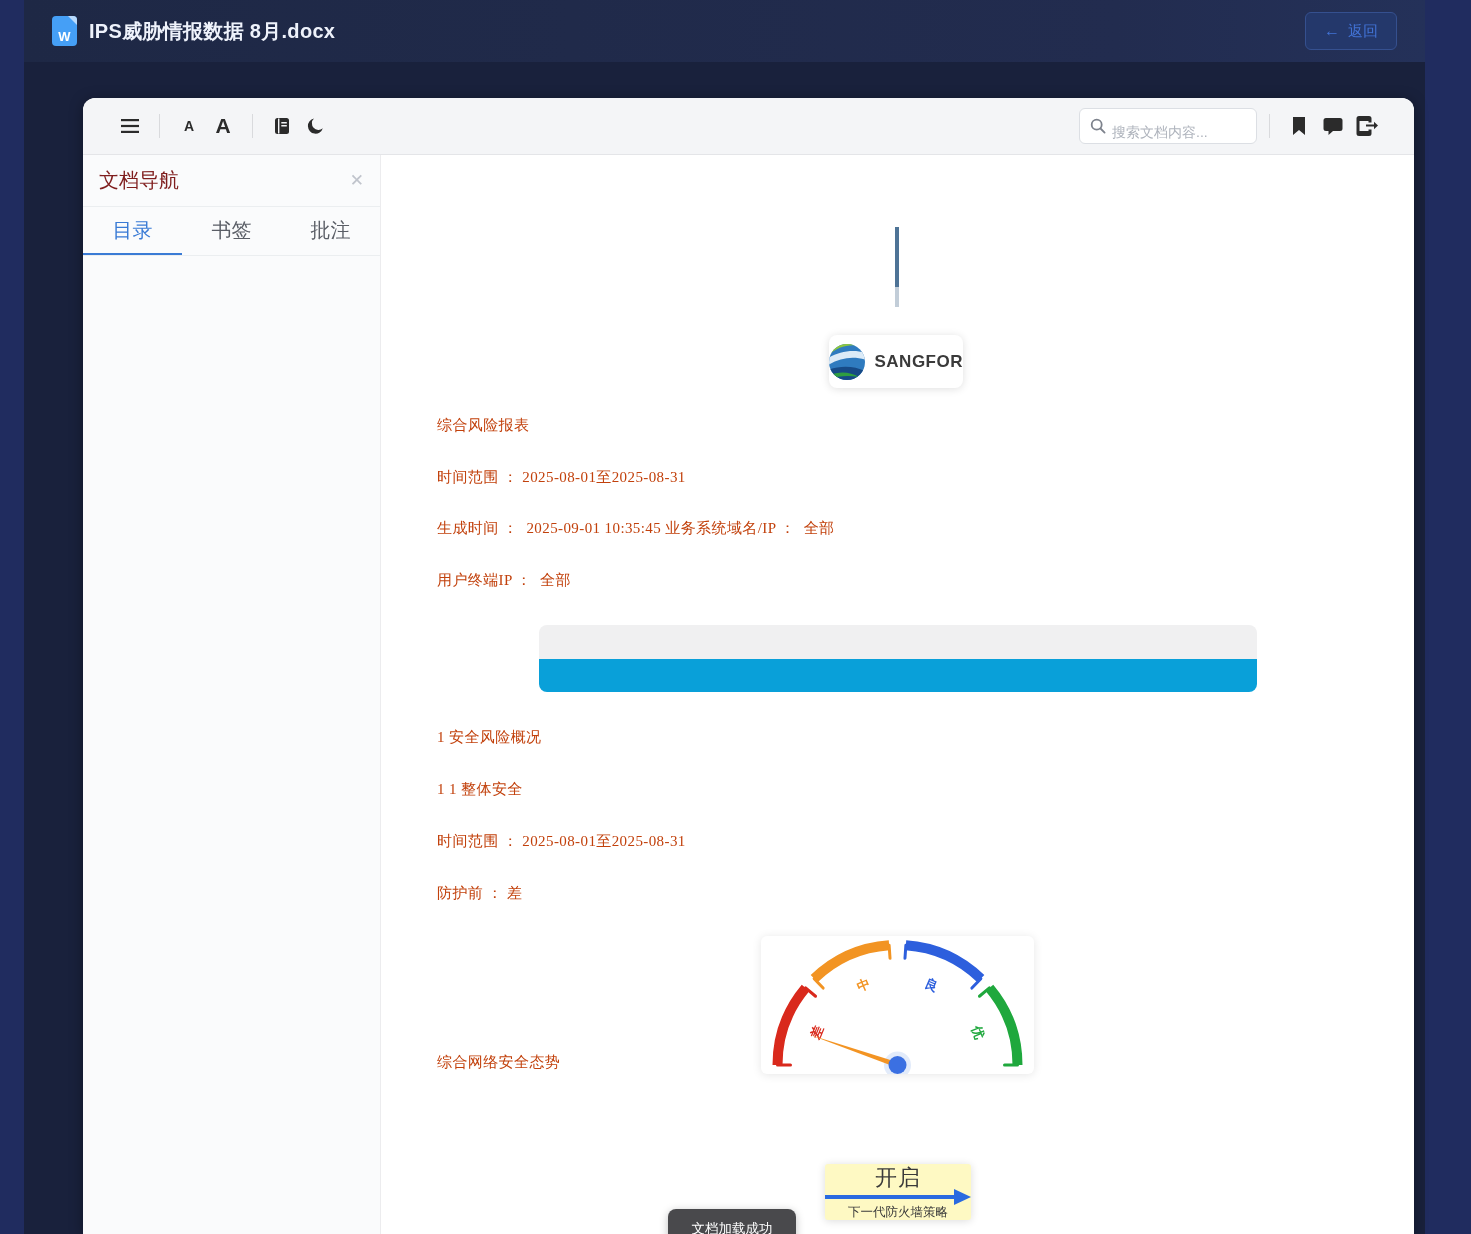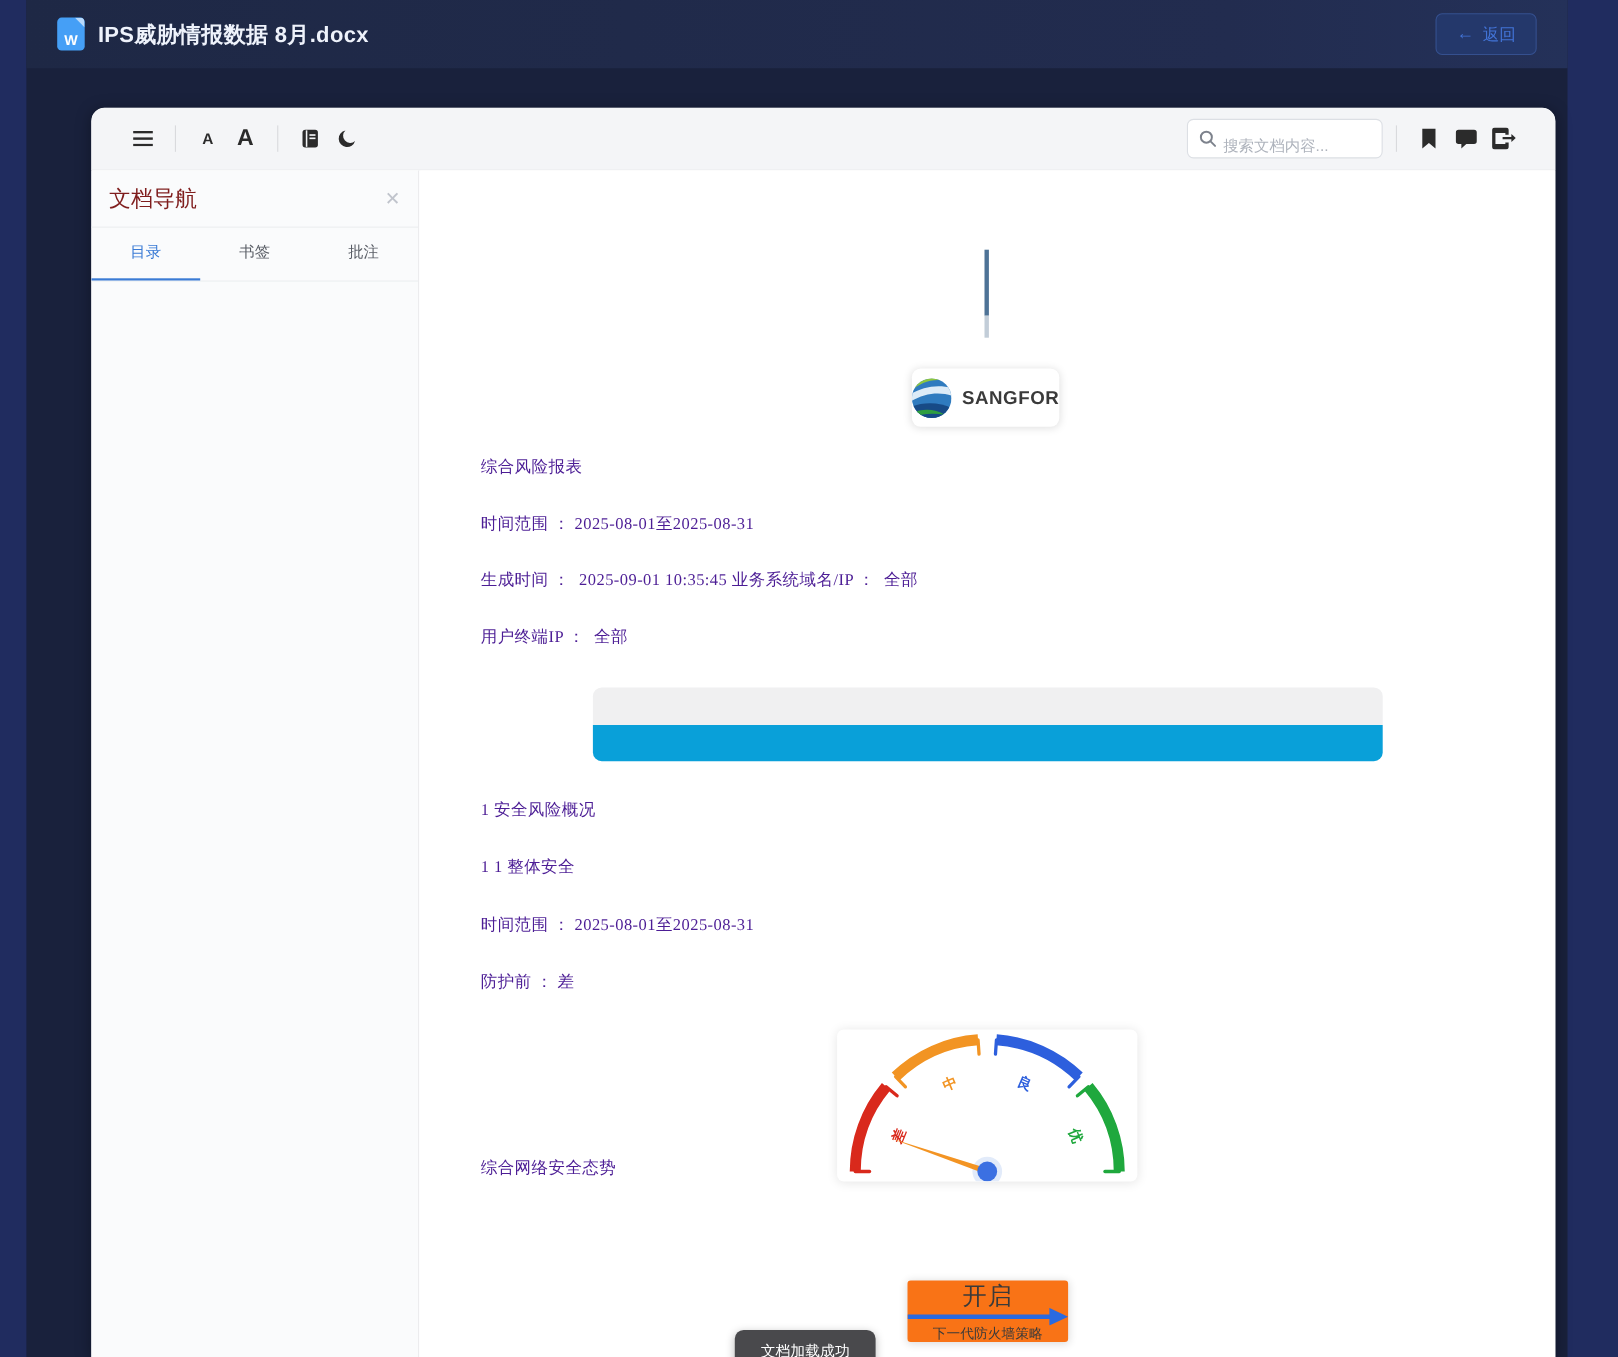--- a/index.html
+++ b/index.html
@@ -39,45 +39,45 @@
                display:flex; align-items:center; padding:0 10px; gap:6px; }
   .searchbox input { border:none; outline:none; width:120px; font-size:14px; color:#a21caf; background:transparent;margin-top:11px; }
   .searchbox input::placeholder { color:#aeb3bc; }
 
   
   .sidebar { position:absolute; left:0; top:57px; width:298px; bottom:0; background:#fafbfc; border-right:1px solid #ececee; }
   .sb-header { height:52px; display:flex; align-items:center; padding:0 16px; border-bottom:1px solid #ebeef0; }
   .sb-title { font-size:20px; color:#7f1d1d; }
   .sb-close { margin-left:auto; color:#c0c4cc; font-size:17px; cursor:pointer; line-height:1; }
   .sb-tabs { height:49px; display:flex; border-bottom:1px solid #ebeef0; }
-  .sb-tab { flex:1; display:flex; align-items:center; justify-content:center; font-size:14px; color:#5a5e66;
+  .sb-tab { flex:1; display:flex; align-items:center; justify-content:center; font-size:20px; color:#5a5e66;
             cursor:pointer; border-bottom:2px solid transparent; }
   .sb-tab.active { color:#3a7bd5; border-bottom-color:#3a7bd5; }
 
   
   .docarea { position:absolute; left:299px; top:57px; right:0; bottom:0; background:#fff; overflow:hidden; }
   .doc-text { position:absolute; left:55px; font-family:"Liberation Serif","DejaVu Serif",serif;
-              font-size:15px; color:#4c1d95; line-height:20px; letter-spacing:.4px; white-space:pre; }
+              font-size:15px; color:#c2410c; line-height:20px; letter-spacing:.4px; white-space:pre; }
 
   .caret-line { position:absolute; left:513px; top:72px; width:4px; height:80px; }
   .caret-top { width:100%; height:60px; background:#4e7396; }
   .caret-bottom { width:100%; height:20px; background:#c2cdd8; }
 
   .logo-card { position:absolute; left:447px; top:180px; width:134px; height:53px; background:#fff; border-radius:8px;
                box-shadow:0 1px 8px rgba(0,0,0,.13); display:flex; align-items:center; justify-content:space-between; gap:8px; }
   .logo-text { font-size:17px; font-weight:800; color:#3a3a3a; letter-spacing:.5px; }
 
   .bar-gray { position:absolute; left:157px; top:470px; width:718px; height:34px; background:#f0f0f1; border-radius:8px 8px 0 0; }
   .bar-blue { position:absolute; left:157px; top:504px; width:718px; height:33px; background:#09a0d9; border-radius:0 0 8px 8px; }
 
   .gauge-card { position:absolute; left:379px; top:781px; width:273px; height:138px; background:#fff;
                 border-radius:6px; box-shadow:0 1px 10px rgba(0,0,0,.10); overflow:hidden; }
   .gauge-label { font-size:13px; font-weight:bold; }
 
-  .flow-card { position:absolute; left:443px; top:1009px; width:146px; height:56px; background:#f97316;
+  .flow-card { position:absolute; left:443px; top:1009px; width:146px; height:56px; background:#fef9c3;
                border-radius:3px; box-shadow:0 1px 8px rgba(0,0,0,.14); text-align:center; }
   .flow-on { font-size:22px; color:#3a3a3a; line-height:26px; margin-top:1px; letter-spacing:1px; }
   .flow-arrow { display:block; margin-top:-2px; }
   .flow-policy { font-size:12.5px; color:#3a3a3a; margin-top:-1px; }
 
   .toast { position:absolute; left:668px; top:1209px; width:128px; height:40px; background:#49494c; border-radius:8px;
            color:#fff; font-size:13.5px; display:flex; align-items:center; justify-content:center; box-shadow:0 2px 8px rgba(0,0,0,.25); }
 </style>
 </head>
 <body>

